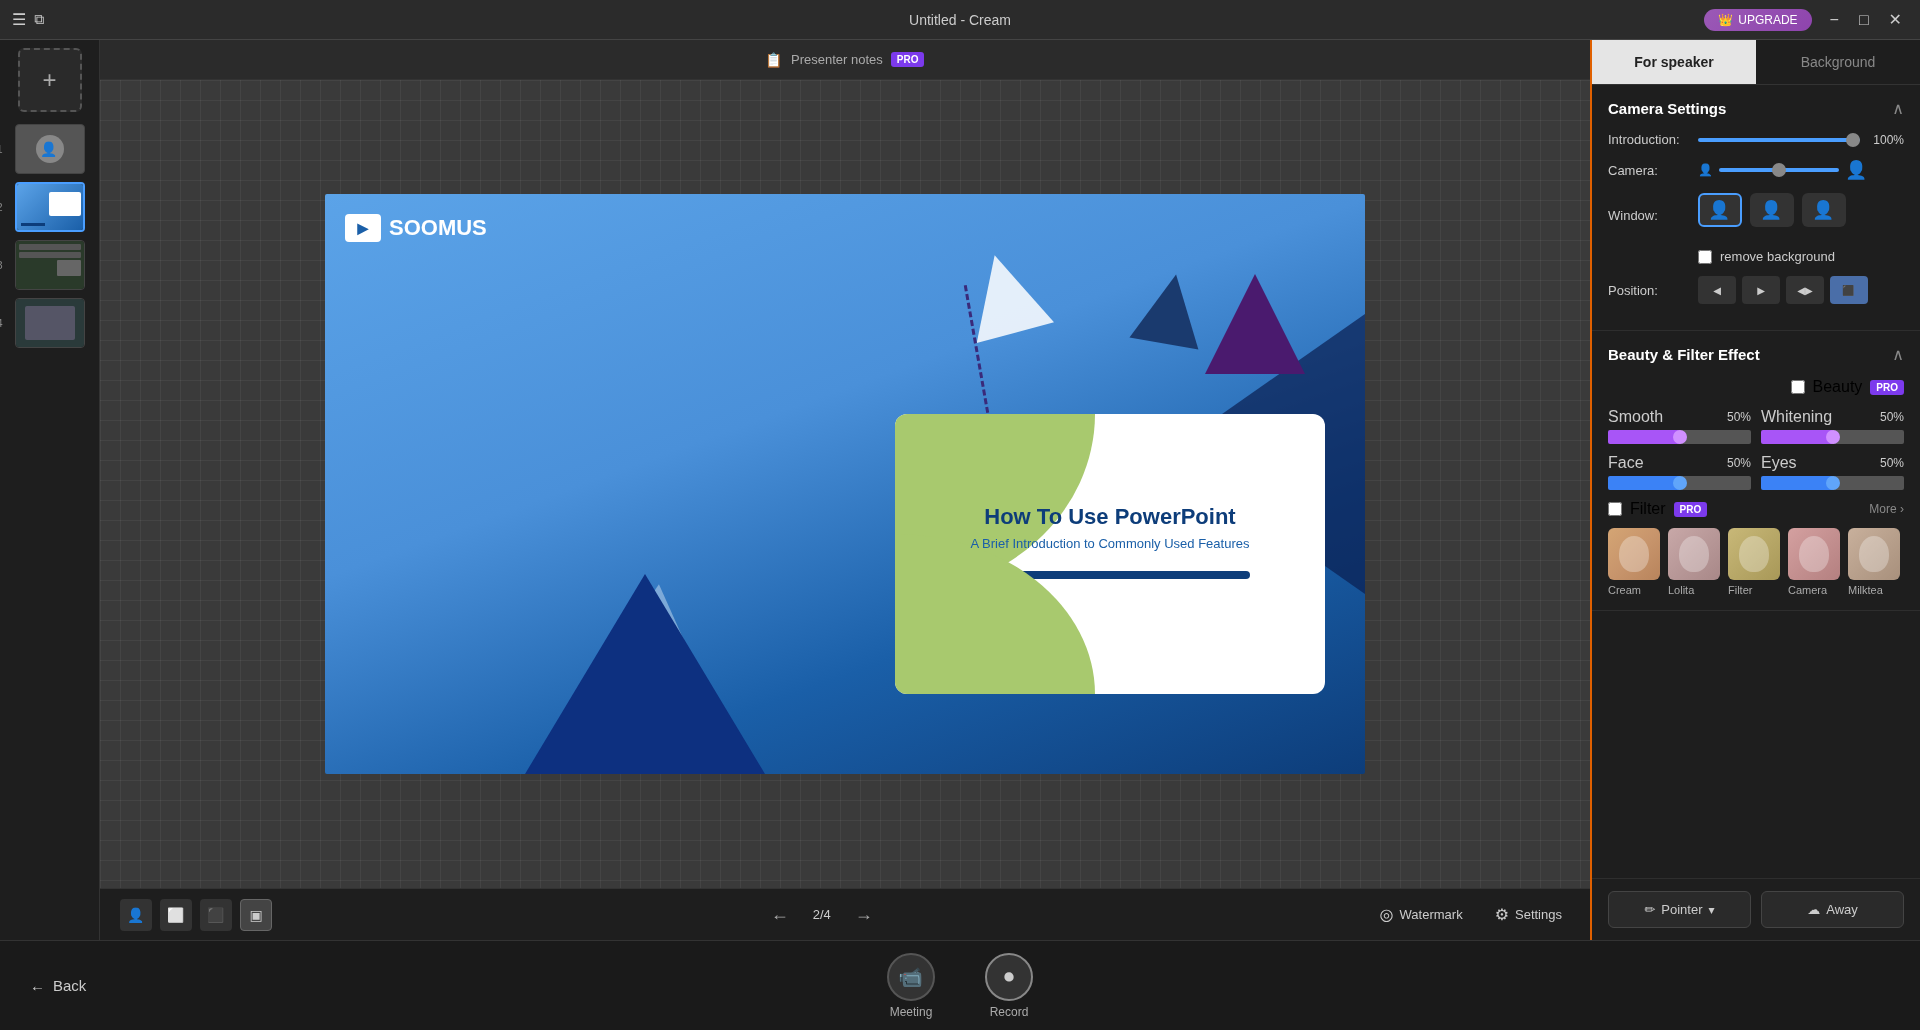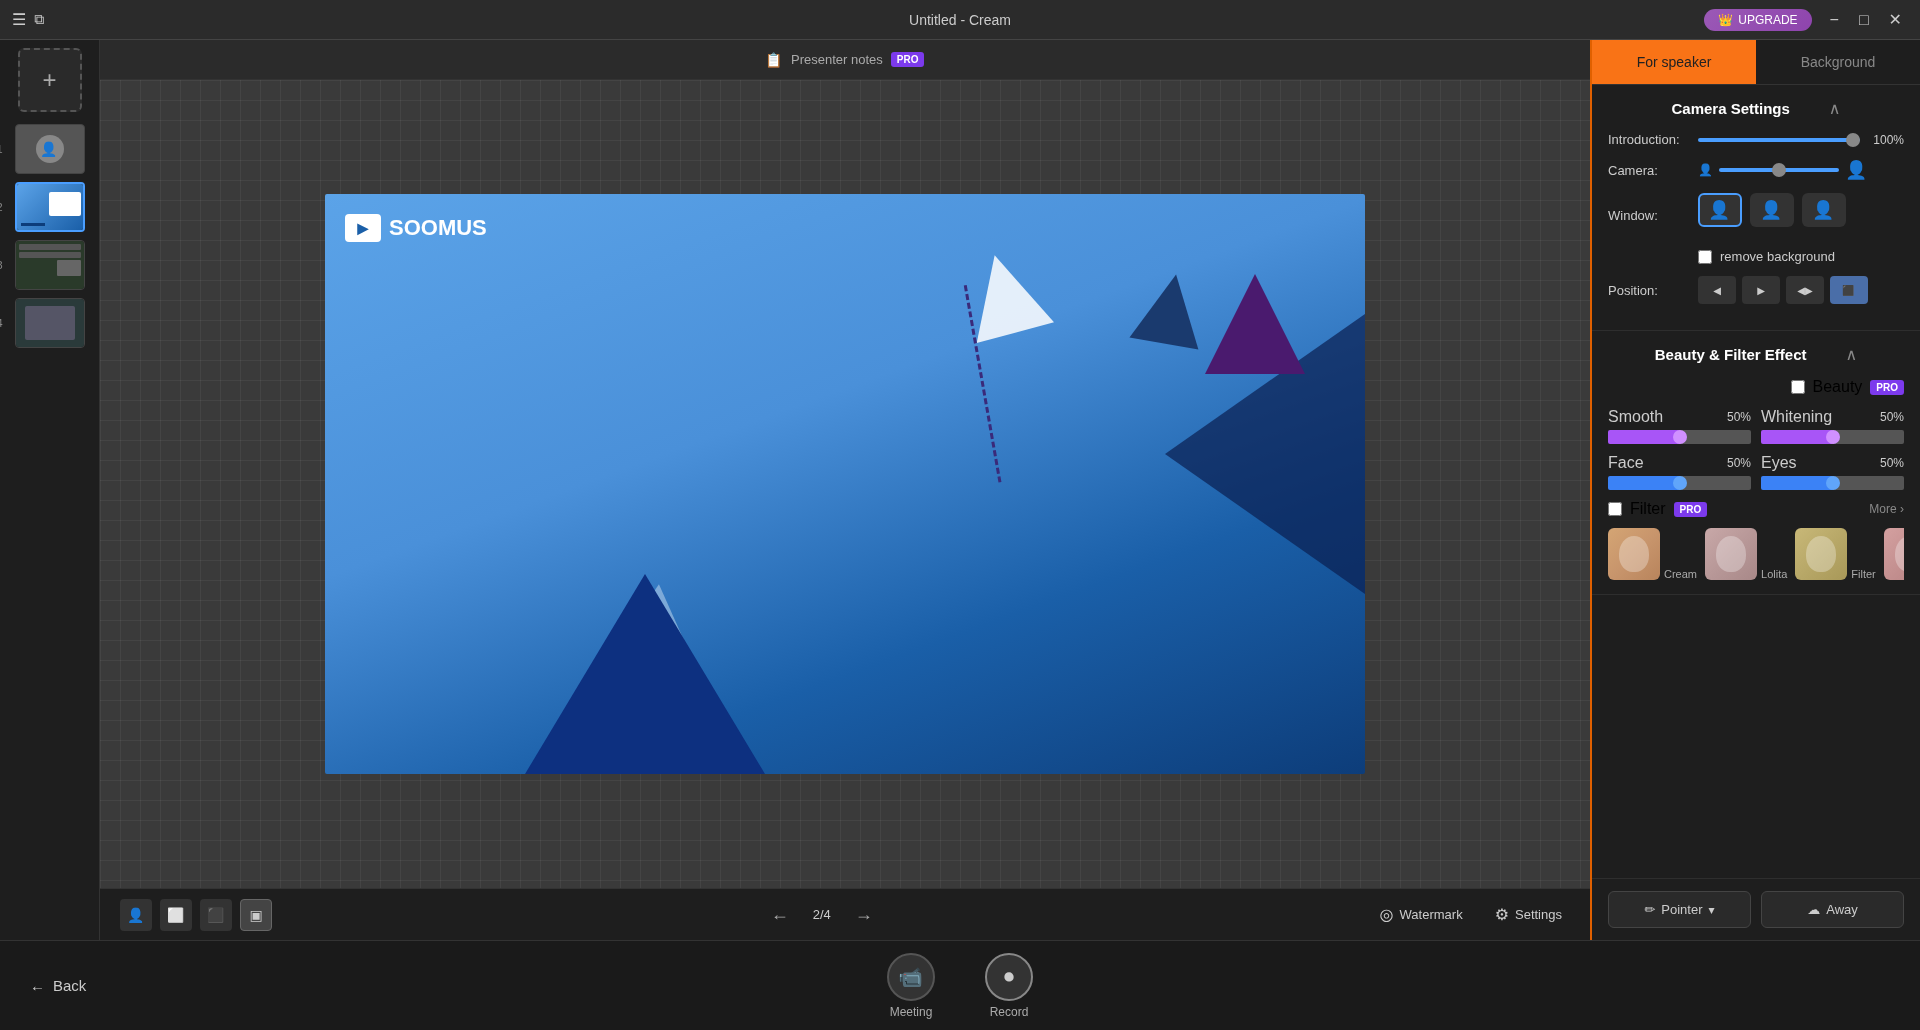--- a/index.html
+++ b/index.html
@@ -409,33 +409,33 @@
       padding: 14px 0;
       text-align: center;
       font-size: 14px;
       cursor: pointer;
       border: none;
       background: none;
       color: #888;
     }
     .panel-tab.active {
       color: #222;
-      background: #f97316;
-      font-weight: 400;
+      background: #e5e5e5;
+      font-weight: 700;
     }
 
     
     .panel-section {
       padding: 14px 16px;
       border-bottom: 1px solid #2e2e2e;
     }
     .section-header {
       display: flex;
       align-items: center;
-      justify-content: center;
+      justify-content: space-between;
       margin-bottom: 14px;
       gap: 39px;
     }
     .section-title {
       color: #fff;
       font-size: 15px;
       font-weight: 600;
     }
     .section-toggle { color: #888; font-size: 16px; cursor: pointer; }
 
@@ -583,21 +583,22 @@
     .filter-left { display: flex; align-items: center; gap: 8px; }
     .more-link { color: #888; font-size: 12px; cursor: pointer; }
 
     .filter-grid {
       display: flex;
       gap: 8px;
       overflow-x: auto;
     }
     .filter-item {
       display: flex;
-      align-items: flex-end;
+      flex-direction: column;
+      align-items: flex-start;
       gap: 4px;
       cursor: pointer;
       flex-shrink: 0;
     }
     .filter-thumb {
       width: 52px;
       height: 52px;
       border-radius: 6px;
       object-fit: cover;
       overflow: hidden;
@@ -871,20 +872,29 @@
         </div>
 
         <div class="arrow-up-white"></div>
         <div class="arrow-up-dark"></div>
         <div class="triangle-light"></div>
         <div class="triangle-dark-bottom"></div>
         <div class="triangle-right"></div>
         <div class="triangle-purple"></div>
         <div class="dashed-line"></div>
 
+        <div class="content-card">
+          <div class="card-green-top"></div>
+          <div class="card-white-area">
+            <div class="card-title">How To Use PowerPoint</div>
+            <div class="card-subtitle">A Brief Introduction to Commonly Used Features</div>
+            <div class="card-blue-bar"></div>
+          </div>
+          <div class="card-green-bottom"></div>
+        </div>
       </div>
     </div>
 
     <div class="bottom-toolbar">
       <div class="toolbar-left">
         <button class="tool-btn">👤</button>
         <button class="tool-btn">⬜</button>
         <button class="tool-btn">⬛</button>
         <button class="tool-btn active">▣</button>
       </div>

